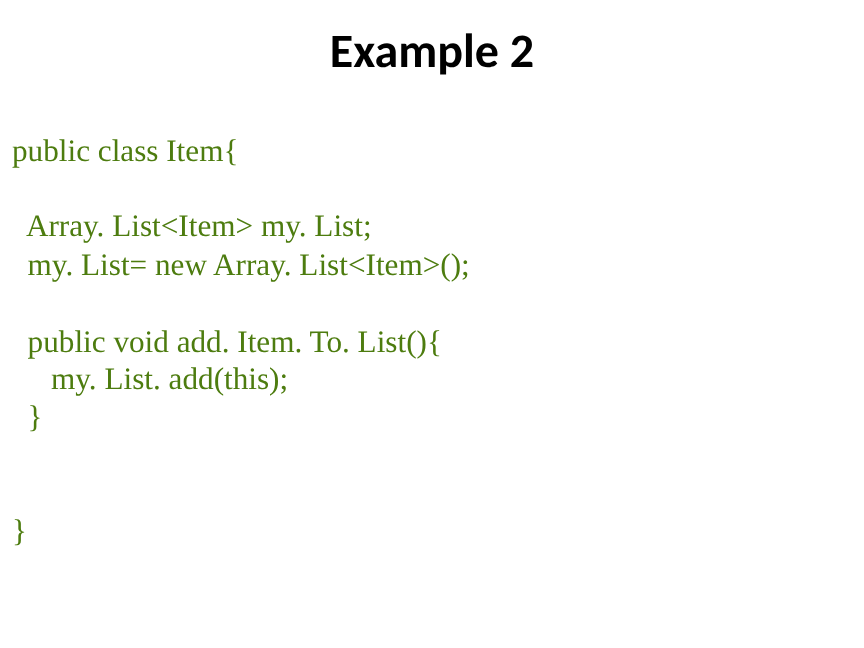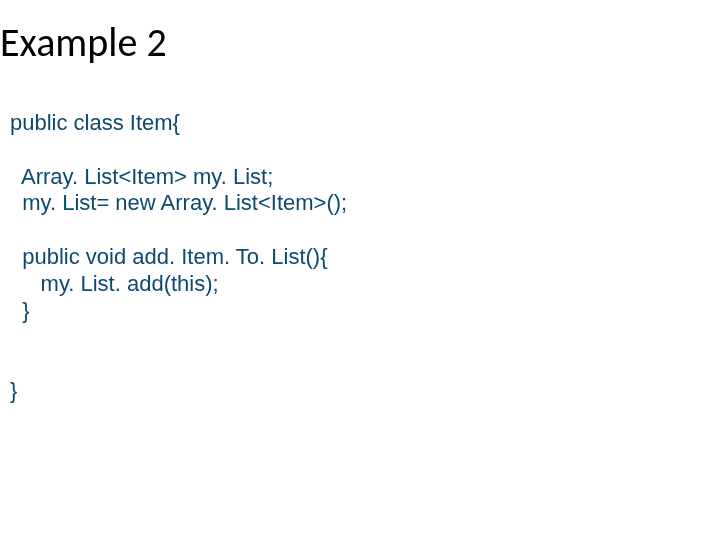--- a/index.html
+++ b/index.html
@@ -22,34 +22,35 @@
     top: 4px;
     left: 4px;
     width: 56px;
     height: 72px;
   }
   .title {
     position: absolute;
     top: 18px;
     left: 0;
     right: 0;
+    text-align: center;
     font-size: 40px;
-    font-weight: 400;
+    font-weight: 700;
     color: #000;
     font-family: Calibri, "Segoe UI", Arial, sans-serif;
   }
   .code-block {
     position: absolute;
     top: 110px;
     left: 10px;
     right: 10px;
-    font-family: Liberation Sans, sans-serif;
-    font-size: 22px;
+    font-family: Liberation Serif, serif;
+    font-size: 26px;
     line-height: 1.22;
-    color: #0c4a6e;
+    color: #4d7c0f;
     white-space: pre;
   }
 </style>
 </head>
 <body>
 
 <div class="slide">
 
 
   <div class="title">Example 2</div>

